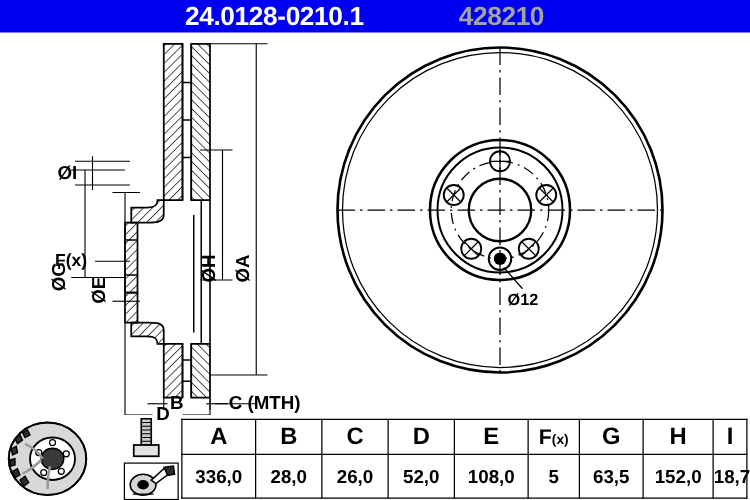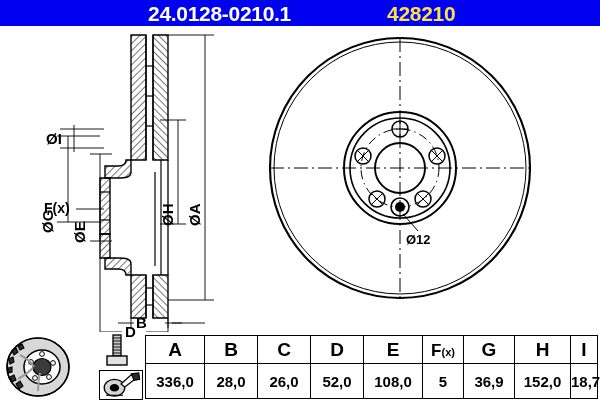--- a/index.html
+++ b/index.html
@@ -4,21 +4,21 @@
 <style>
   html,body{margin:0;padding:0;background:#fff;}
   body{width:600px;height:400px;overflow:hidden;
        font-family:"Liberation Sans","DejaVu Sans",sans-serif;}
   #sheet{position:relative;width:600px;height:400px;background:#fff;box-sizing:border-box;}
 
   
   #header{position:absolute;left:0;top:0;width:600px;height:26px;background:#0000f0;}
   #hdr-part{position:absolute;left:148px;top:1px;color:#fff;font-size:21px;font-weight:bold;
             letter-spacing:-0.3px;line-height:25px;}
-  #hdr-ref{position:absolute;left:387px;top:1px;color:#fde047;font-size:21px;font-weight:bold;
+  #hdr-ref{position:absolute;left:367px;top:1px;color:#a3a3a3;font-size:21px;font-weight:bold;
            letter-spacing:-0.3px;line-height:25px;}
 
   
   #notice{position:absolute;left:3px;top:28px;font-size:9.5px;font-weight:bold;color:#000;
           line-height:11.5px;}
 
   
   #draw{position:absolute;left:0;top:26px;width:600px;height:306px;text-align:center;}
   #draw svg{display:block;}
 
@@ -202,20 +202,21 @@
     <span class="dimlbl rot" style="left:88px;top:200px;">ØE</span>
 
     <span class="dimlbl rot" style="left:176px;top:183px;">ØH</span>
 
     <span class="dimlbl rot" style="left:203px;top:183px;">ØA</span>
 
     <span class="dimlbl" style="left:44px;top:174px;font-size:14px;">F(x)</span>
 
     <span class="dimlbl" style="left:136px;top:288px;">B</span>
 
+    <span class="dimlbl" style="left:183px;top:288px;">C (MTH)</span>
 
     <span class="dimlbl" style="left:125px;top:297px;">D</span>
 
     <span class="dimlbl" style="left:406px;top:206px;font-size:13px;">Ø12</span>
   </div>
 
   <div id="strip">
 
     <svg id="photo" viewBox="0 0 72 64">
       <ellipse cx="36" cy="32" rx="31" ry="29" fill="#d8d8d8" stroke="#000" stroke-width="1.6"></ellipse>
@@ -282,20 +283,20 @@
       <td style="width:55px;">H</td>
       <td>I</td>
     </tr>
     <tr class="vals">
       <td>336,0</td>
       <td>28,0</td>
       <td>26,0</td>
       <td>52,0</td>
       <td>108,0</td>
       <td>5</td>
-      <td>36,9</td>
+      <td>63,5</td>
       <td>152,0</td>
       <td>18,7</td>
     </tr>
   </tbody>
     </table>
 
 </div>
 
 </body></html>

